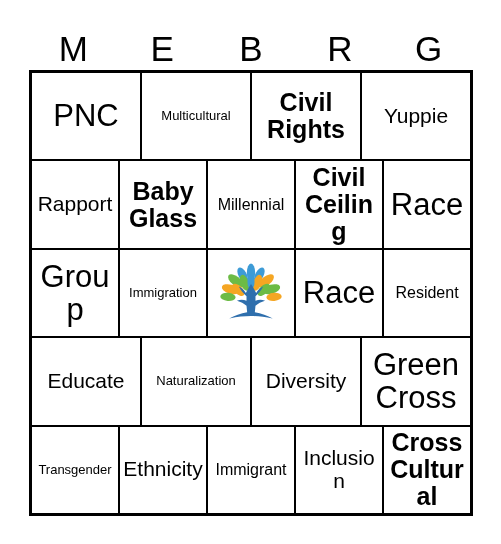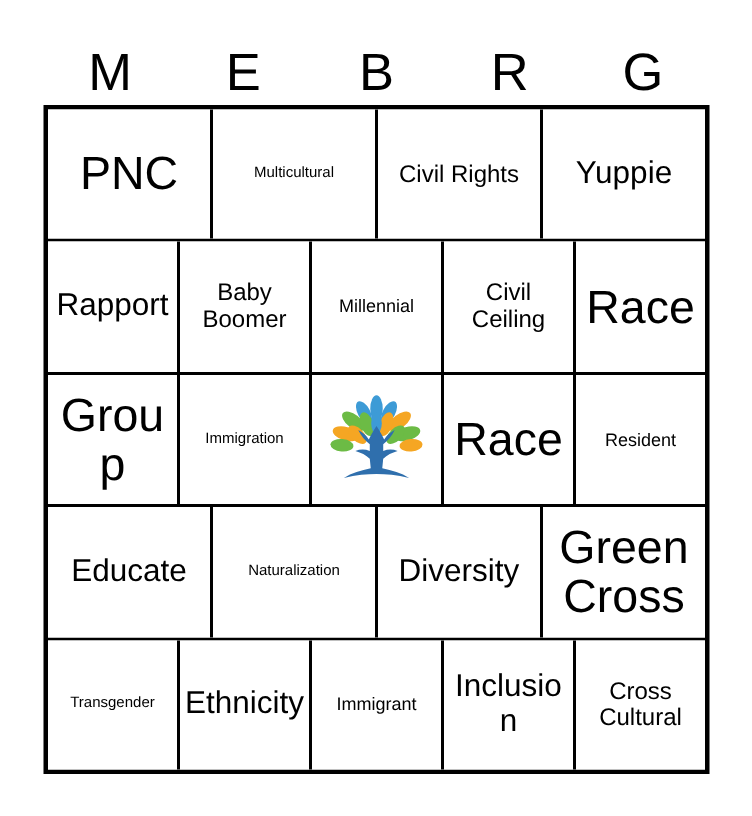--- a/index.html
+++ b/index.html
@@ -73,34 +73,35 @@
     justify-content: center;
     text-align: center;
     padding: 1px 2px;
     box-sizing: border-box;
     min-width: 0;
     overflow: hidden;
     background: #ffffff;
   }
   .cell:last-child {
     border-right: none;
+    border-radius: 27px;
   }
   .cell-text {
     display: block;
     width: 100%;
     line-height: 1.08;
     word-wrap: break-word;
   }
 
   
   .sz-xl  { font-size: 31px; }
-  .sz-lg  { font-size: 16px; }
+  .sz-lg  { font-size: 25px; font-weight: bold; }
   .sz-md  { font-size: 21px; }
-  .sz-sm  { font-size: 12px; }
-  .sz-xs  { font-size: 10px; }
+  .sz-sm  { font-size: 16px; }
+  .sz-xs  { font-size: 13px; }
 
   
   .free-cell svg {
     display: block;
     width: 64px;
     height: 64px;
   }
 </style>
 </head>
 <body>
@@ -128,21 +129,21 @@
         </div>
         <div class="cell">
           <span class="cell-text sz-md">Yuppie</span>
         </div>
       </div>
       <div class="grid-row">
         <div class="cell">
           <span class="cell-text sz-md">Rapport</span>
         </div>
         <div class="cell">
-          <span class="cell-text sz-lg">Baby Boomer</span>
+          <span class="cell-text sz-lg">Baby Glass</span>
         </div>
         <div class="cell">
           <span class="cell-text sz-sm">Millennial</span>
         </div>
         <div class="cell">
           <span class="cell-text sz-lg">Civil Ceiling</span>
         </div>
         <div class="cell">
           <span class="cell-text sz-xl">Race</span>
         </div>

